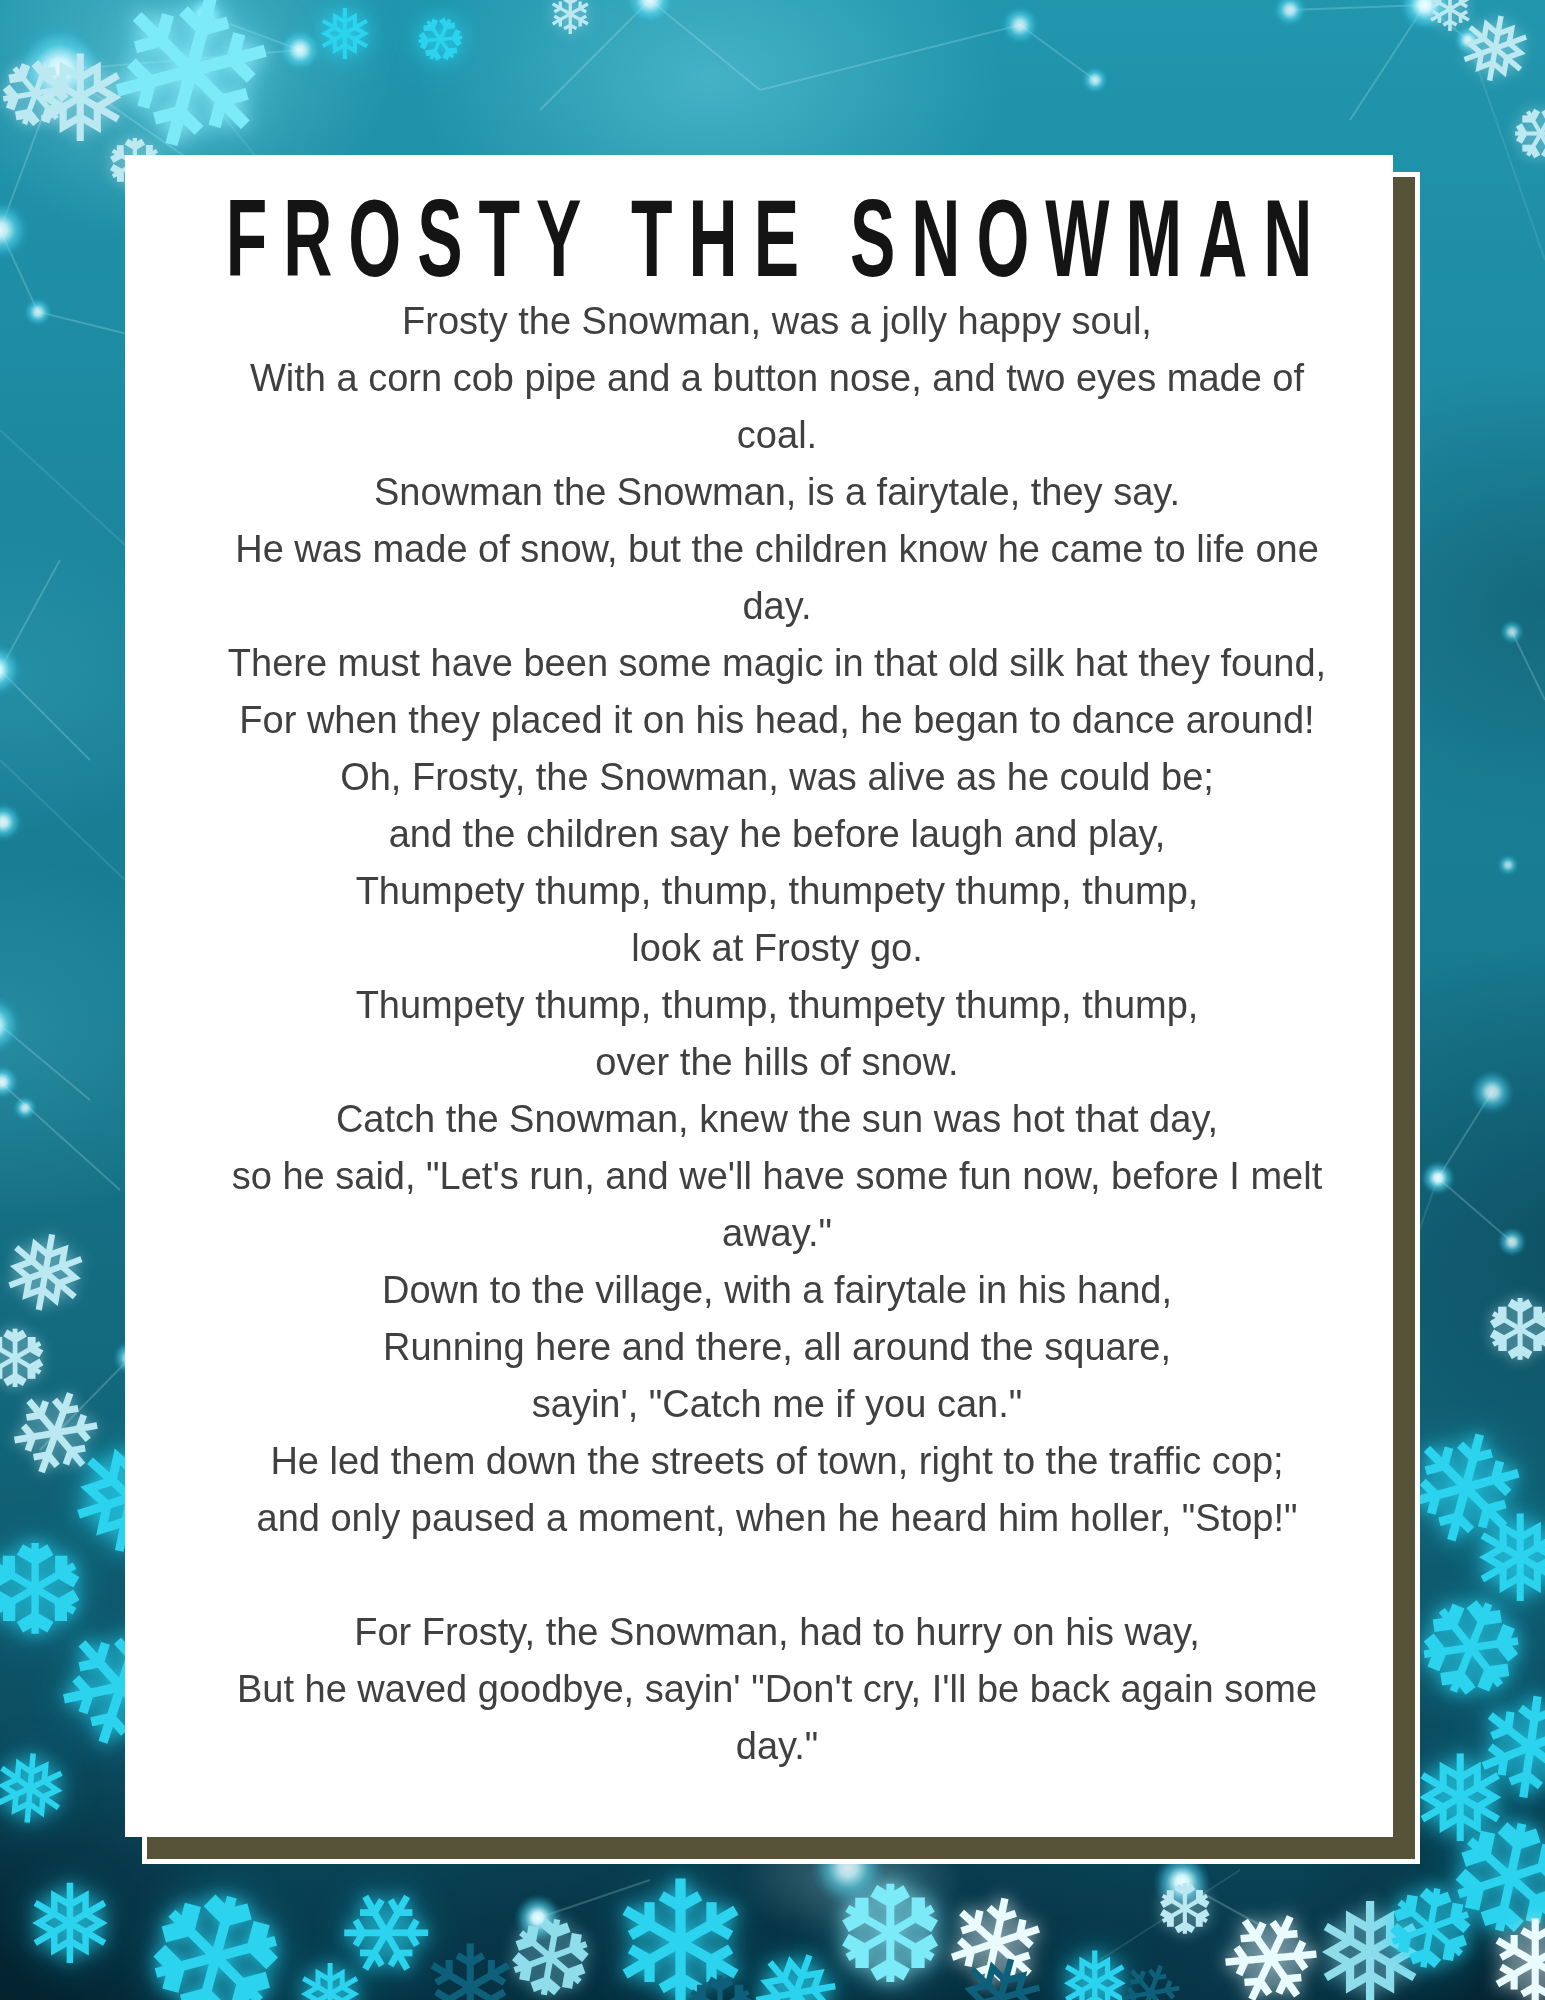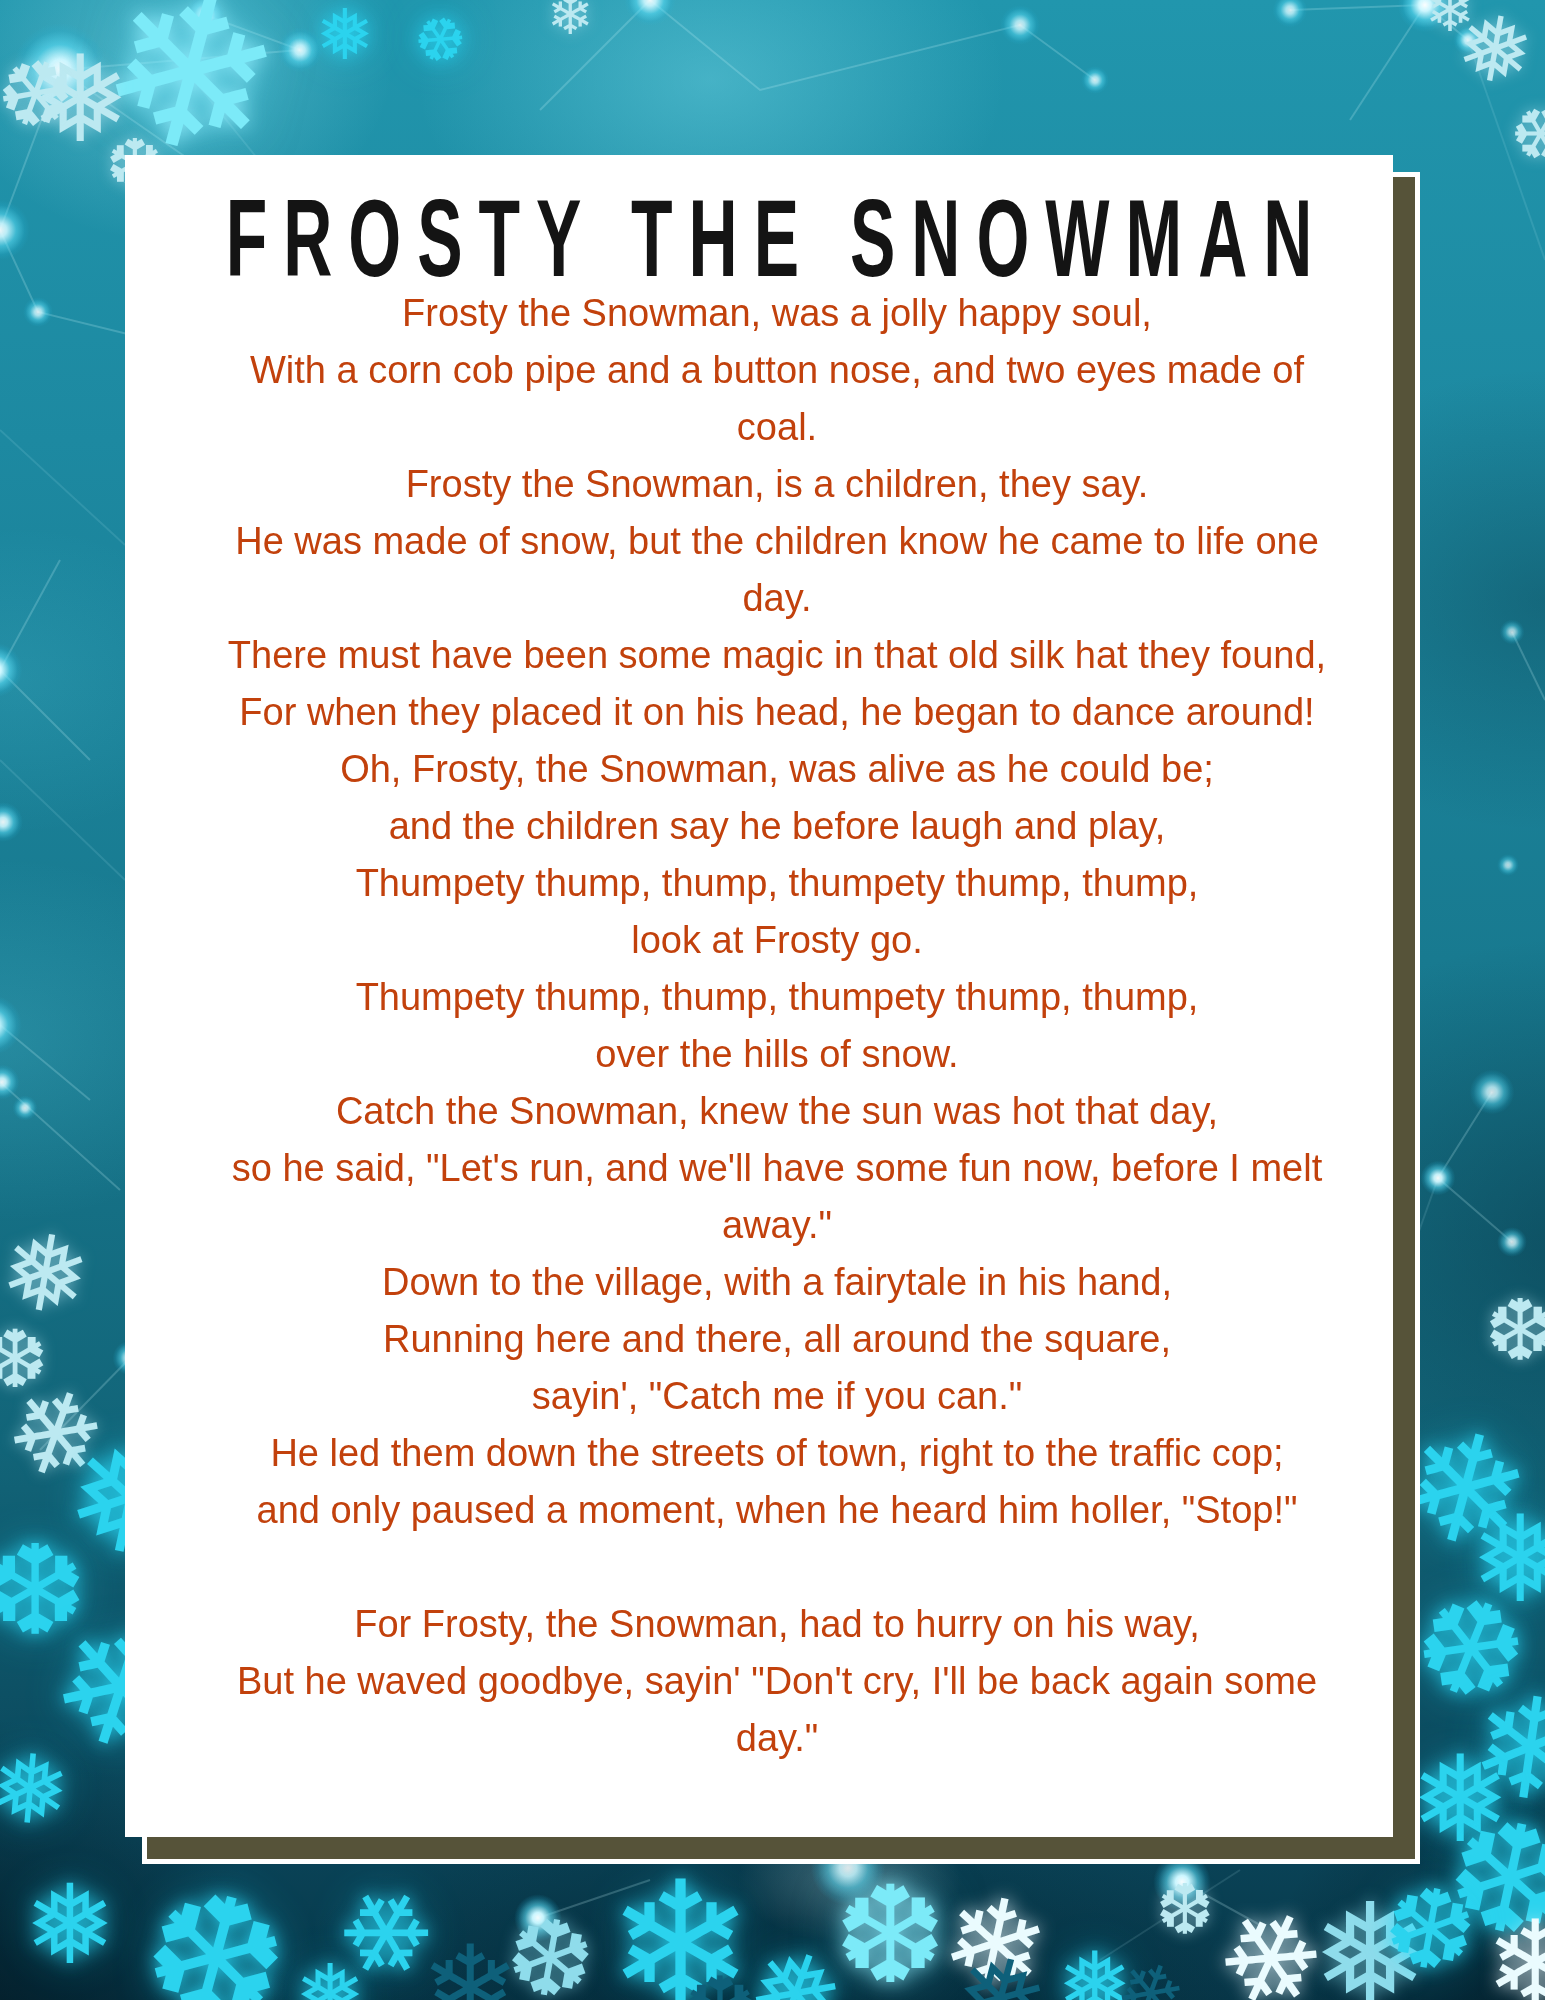--- a/index.html
+++ b/index.html
@@ -36,21 +36,21 @@
   .f-p2 { color:#8fdceb; text-shadow:0 0 16px rgba(140,225,240,.6); }
   .f-w  { color:#eafbfe; text-shadow:0 0 18px rgba(235,250,255,.8); }
   .f-d  { color:#0e607a; text-shadow:none; }
   .card-shadow { position:absolute; left:142px; top:172px; width:1268px; height:1682px;
     background:#565339; border:5px solid #ffffff; box-sizing:content-box; }
   .card { position:absolute; left:125px; top:155px; width:1268px; height:1682px;
     background:#ffffff; box-sizing:border-box; padding-top:36px;padding-left:36px; }
   .title-wrap { height:94px; display:flex; align-items:center; justify-content:center; }
   .title { margin:0; font-size:68px; font-weight:700; letter-spacing:16px;
     color:#141414; transform:scaleY(1.6); transform-origin:center center; white-space:nowrap; }
-  .lyrics { text-align:center; color:#c2410c;
+  .lyrics { margin-top:8px; text-align:center; color:#404040;
     font-size:38px; line-height:57px; }
   .lyric-line { white-space:pre; min-height:57px; }
 </style>
 </head>
 <body>
 
 <div class="stage">
   <div class="bg-fx"></div>
 
   <svg class="net" width="1545" height="2000">
@@ -163,21 +163,21 @@
   <div class="card-shadow"></div>
 
   <section class="card">
     <div class="title-wrap">
       <h1 class="title">FROSTY THE SNOWMAN</h1>
     </div>
     <div class="lyrics" id="lyrics">
         <div class="lyric-line">Frosty the Snowman, was a jolly happy soul,</div>
         <div class="lyric-line">With a corn cob pipe and a button nose, and two eyes made of</div>
         <div class="lyric-line">coal.</div>
-        <div class="lyric-line">Frosty the Snowman, is a children, they say.</div>
+        <div class="lyric-line">Snowman the Snowman, is a fairytale, they say.</div>
         <div class="lyric-line">He was made of snow, but the children know he came to life one</div>
         <div class="lyric-line">day.</div>
         <div class="lyric-line">There must have been some magic in that old silk hat they found,</div>
         <div class="lyric-line">For when they placed it on his head, he began to dance around!</div>
         <div class="lyric-line">Oh, Frosty, the Snowman, was alive as he could be;</div>
         <div class="lyric-line">and the children say he before laugh and play,</div>
         <div class="lyric-line">Thumpety thump, thump, thumpety thump, thump,</div>
         <div class="lyric-line">look at Frosty go.</div>
         <div class="lyric-line">Thumpety thump, thump, thumpety thump, thump,</div>
         <div class="lyric-line">over the hills of snow.</div>

